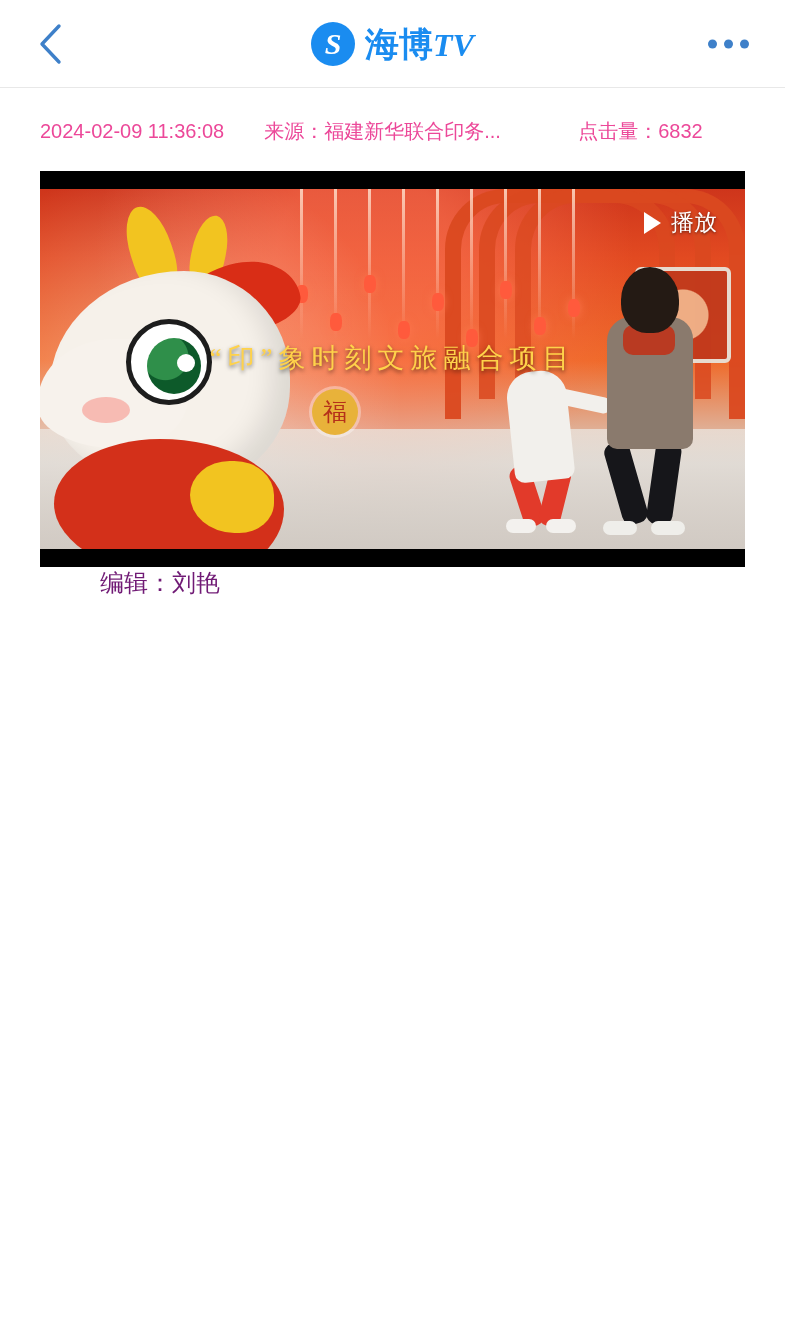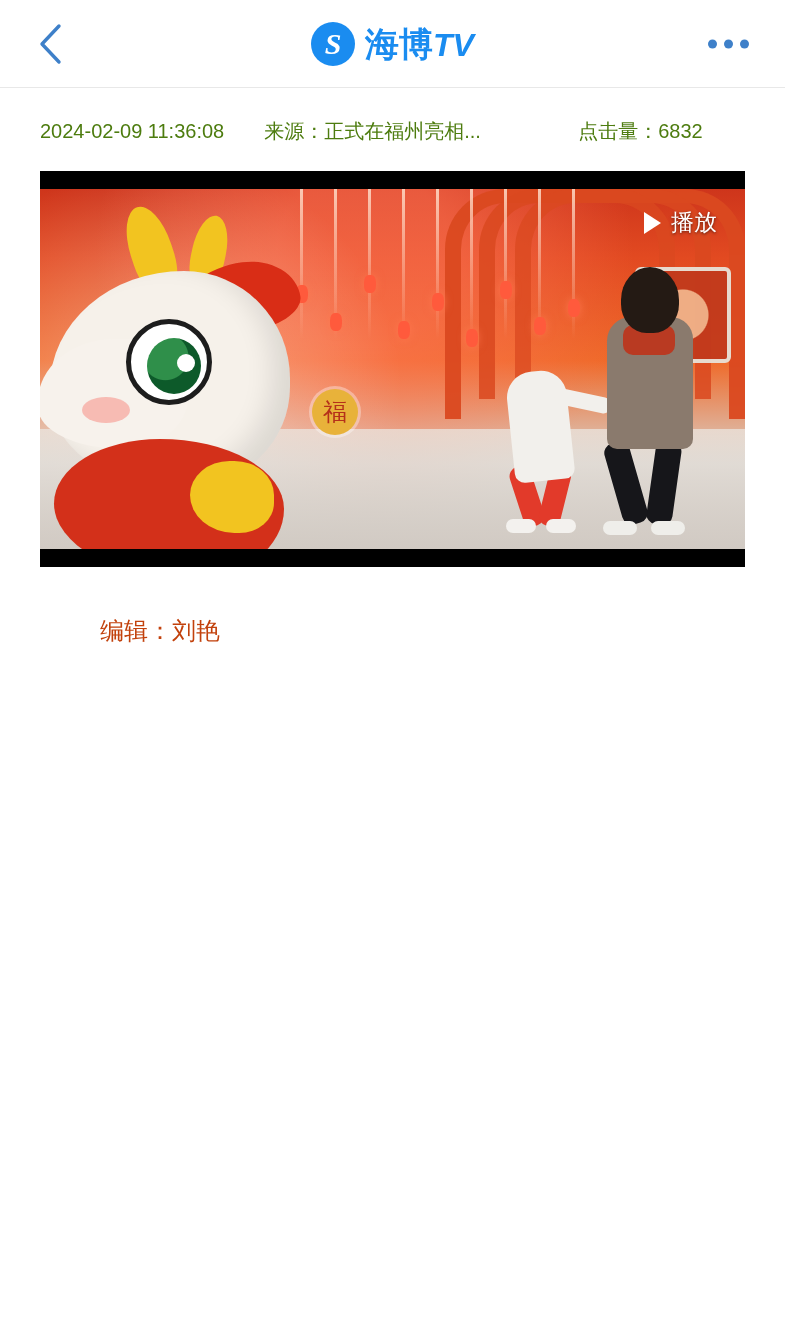--- a/index.html
+++ b/index.html
@@ -51,21 +51,21 @@
   }
   .brand-text {
     color: #1a8cf0;
     font-size: 34px;
     font-weight: bold;
     letter-spacing: 0px;
     line-height: 1;
     white-space: nowrap;
   }
   .brand-text .tv {
-    font-family: Liberation Sans, sans-serif;
+    font-family: Liberation Serif, serif;
     font-style: italic;
     font-size: 32px;
   }
 
   .more-btn {
     position: absolute;
     right: 32px;
     top: 50%;
     transform: translateY(-50%);
     display: flex;
@@ -90,21 +90,21 @@
     font-size: 39px;
     font-weight: bold;
     color: #1a1a1a;
     letter-spacing: 1px;
     line-height: 1.3;
   }
   .meta {
     margin-top: 30px;
     display: flex;
     align-items: center;
-    color: #4d7c0f;
+    color: #ec4899;
     font-size: 20px;
     white-space: nowrap;
   }
   .meta .date { flex: 0 0 auto; }
   .meta .source {
     flex: 1 1 auto;
     margin-left: 40px;
     overflow: hidden;
     text-overflow: ellipsis;
     white-space: nowrap;
@@ -348,23 +348,22 @@
     margin-top: 22px;
     font-family: "Liberation Serif", "DejaVu Serif", serif;
     font-size: 31px;
     line-height: 1.62;
     color: #111;
     text-indent: 2em;
     text-align: justify;
     letter-spacing: .5px;
   }
   .editor {
-    margin-top: 48px;
     padding-left: 60px;
-    color: #c2410c;
+    color: #701a75;
     font-size: 24px;
     font-family: "Liberation Serif", "DejaVu Serif", serif;
   }
 </style>
 </head>
 <body>
 
 <div class="topbar">
 
   <div class="back-btn">
@@ -387,21 +386,21 @@
     <i></i>
     <i></i>
   </div>
 </div>
 
 <div class="article">
 
 
   <div class="meta">
     <span class="date">2024-02-09 11:36:08</span>
-    <span class="source">来源：正式在福州亮相...</span>
+    <span class="source">来源：福建新华联合印务...</span>
     <span class="hits">点击量：6832</span>
   </div>
 
   <div class="video">
     <div class="video-bg"></div>
     <div class="video-bar-top"></div>
 
     <div class="arches">
       <div class="arch a1"></div>
       <div class="arch a2"></div>
@@ -459,20 +458,21 @@
       <div class="shoe s1"></div>
         <div class="shoe s2"></div>
       <div class="coat"></div>
         <div class="scarf"></div>
         <div class="hair"></div>
     </div>
 
     <div class="v-badge">福</div>
 
     <div class="v-caption">
+      <span>“印”象时刻文旅融合项目</span>
     </div>
 
     <div class="play-ctl">
       <span class="tri"></span>
       <span>播放</span>
     </div>
 
     <div class="video-bar-bottom"></div>
   </div>
 

